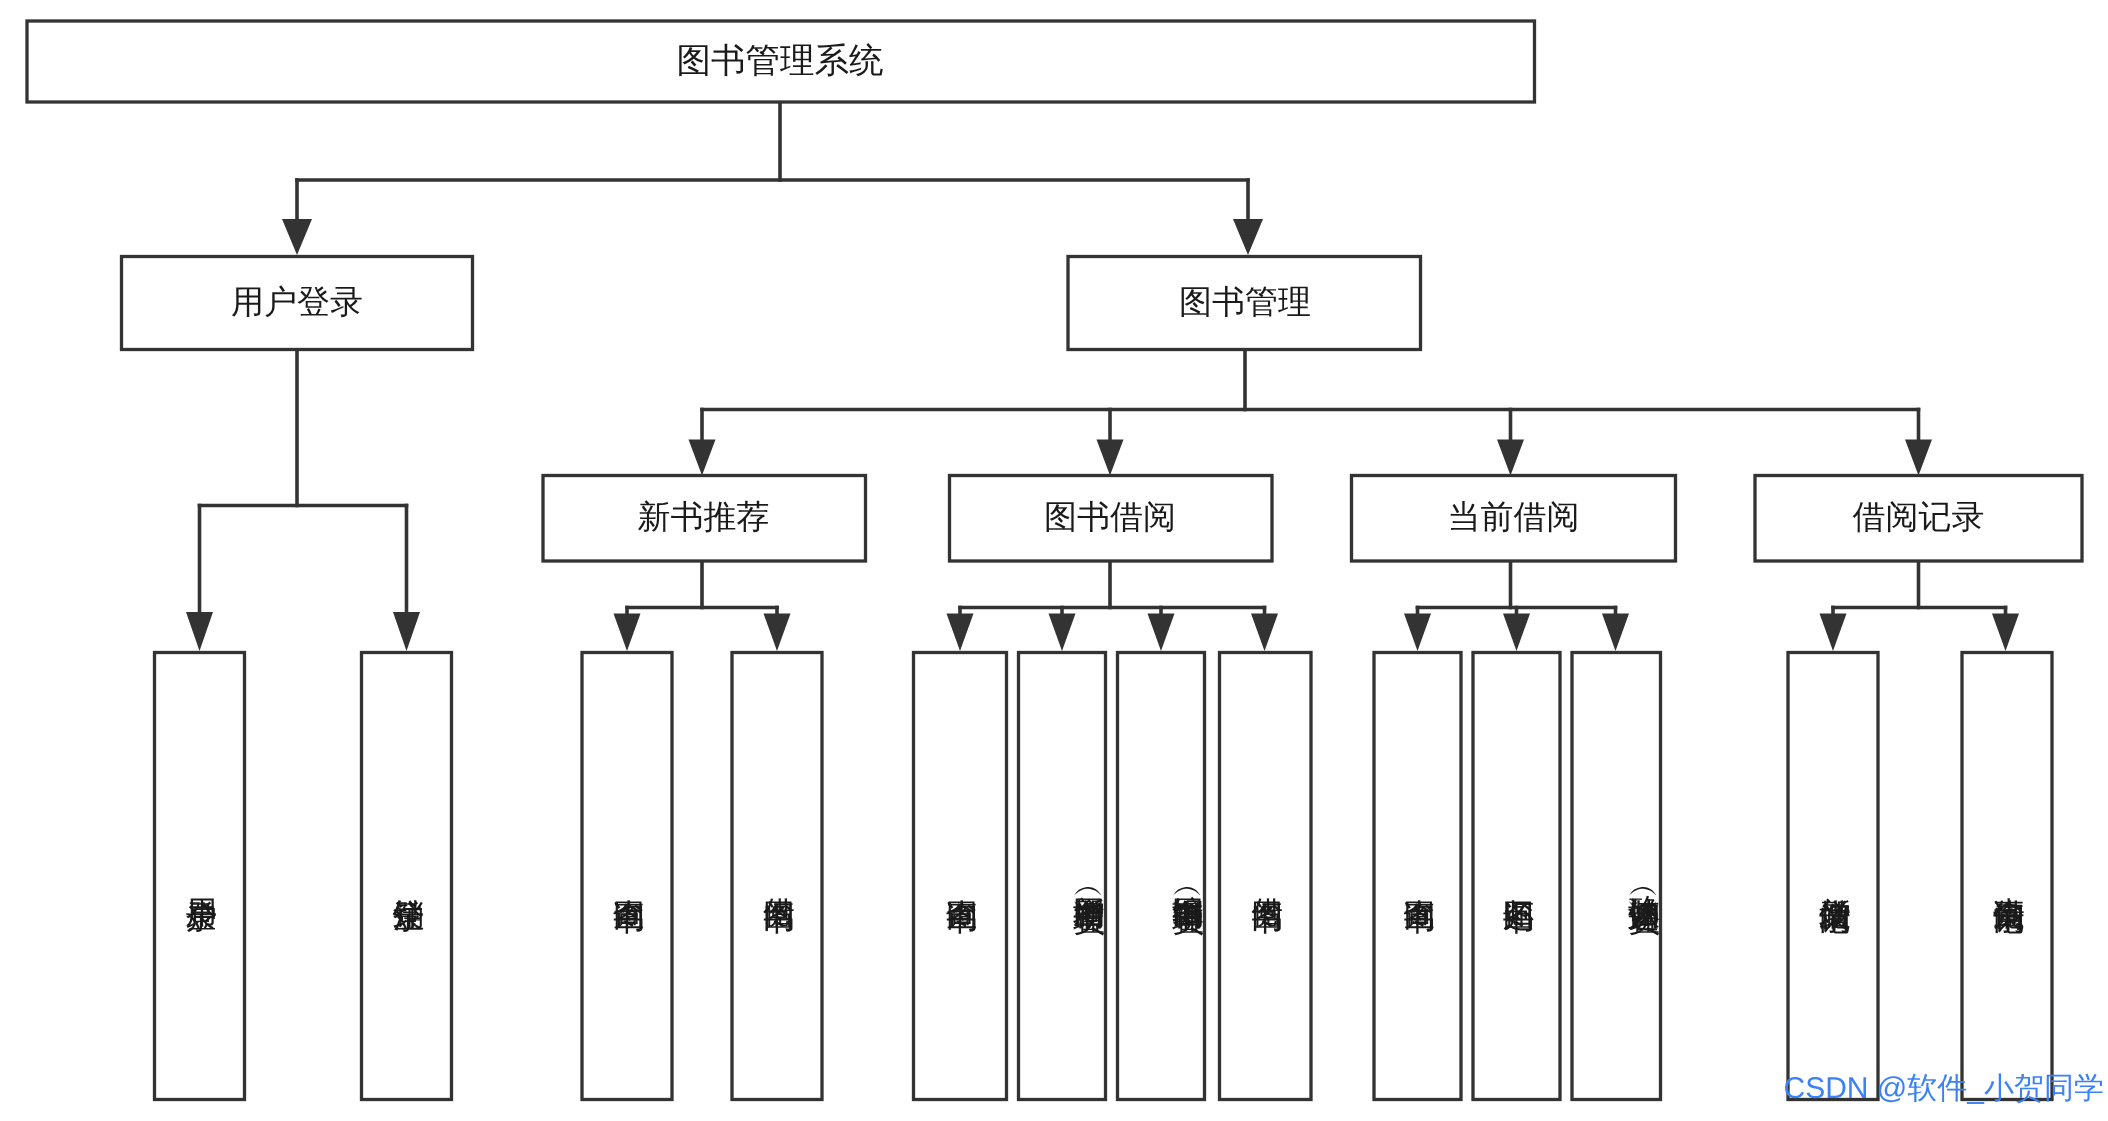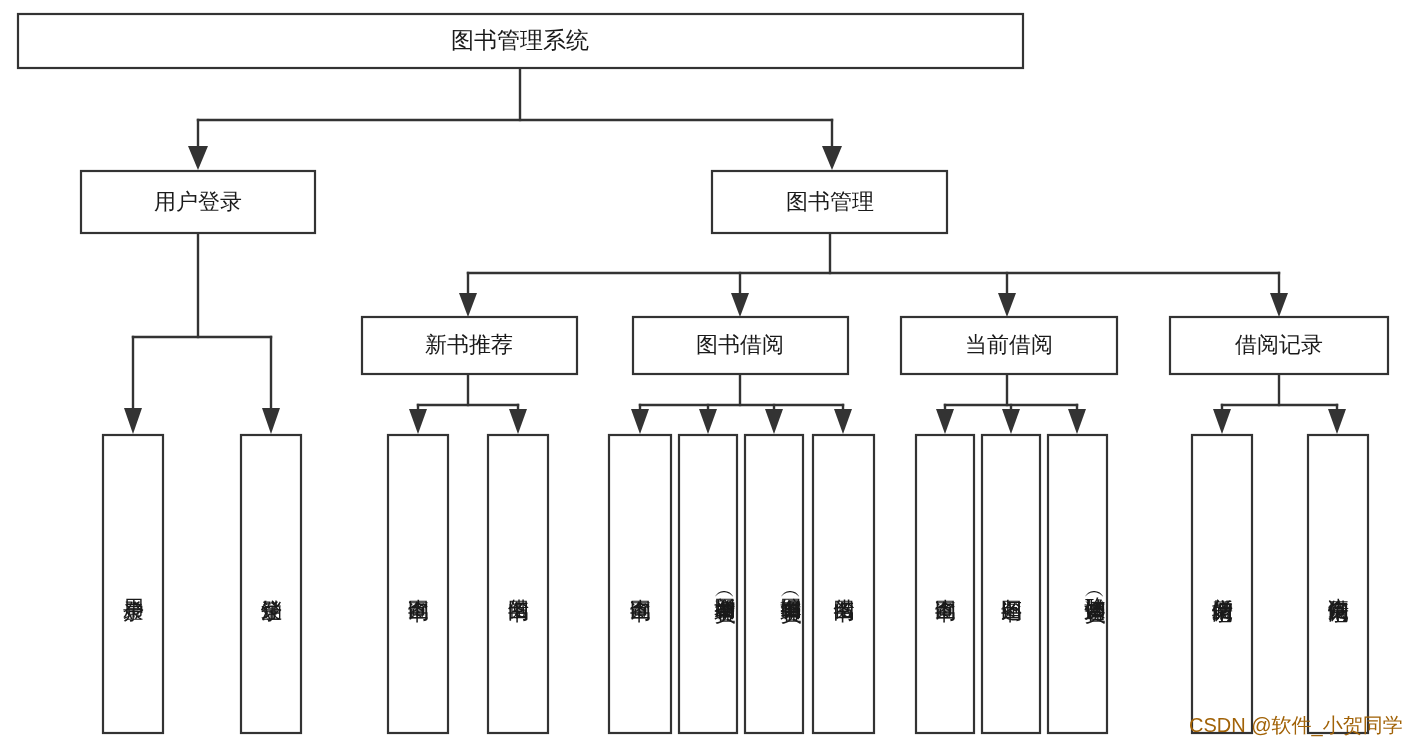--- a/index.html
+++ b/index.html
@@ -64,21 +64,21 @@
     line-height: 1.18;
     color: #1a1a1a;
     letter-spacing: 1px;
     pointer-events: none;
     overflow: hidden;
   }
   .watermark {
     position: absolute;
     font-family: "Liberation Sans", "DejaVu Sans", sans-serif;
     font-size: 20px;
-    color: #a16207;
+    color: #3b82f6;
     white-space: nowrap;
     left: 1189px;
     top: 712px;
   }
 </style>
 </head>
 <body>
 
 <div id="diagram-root">
 

